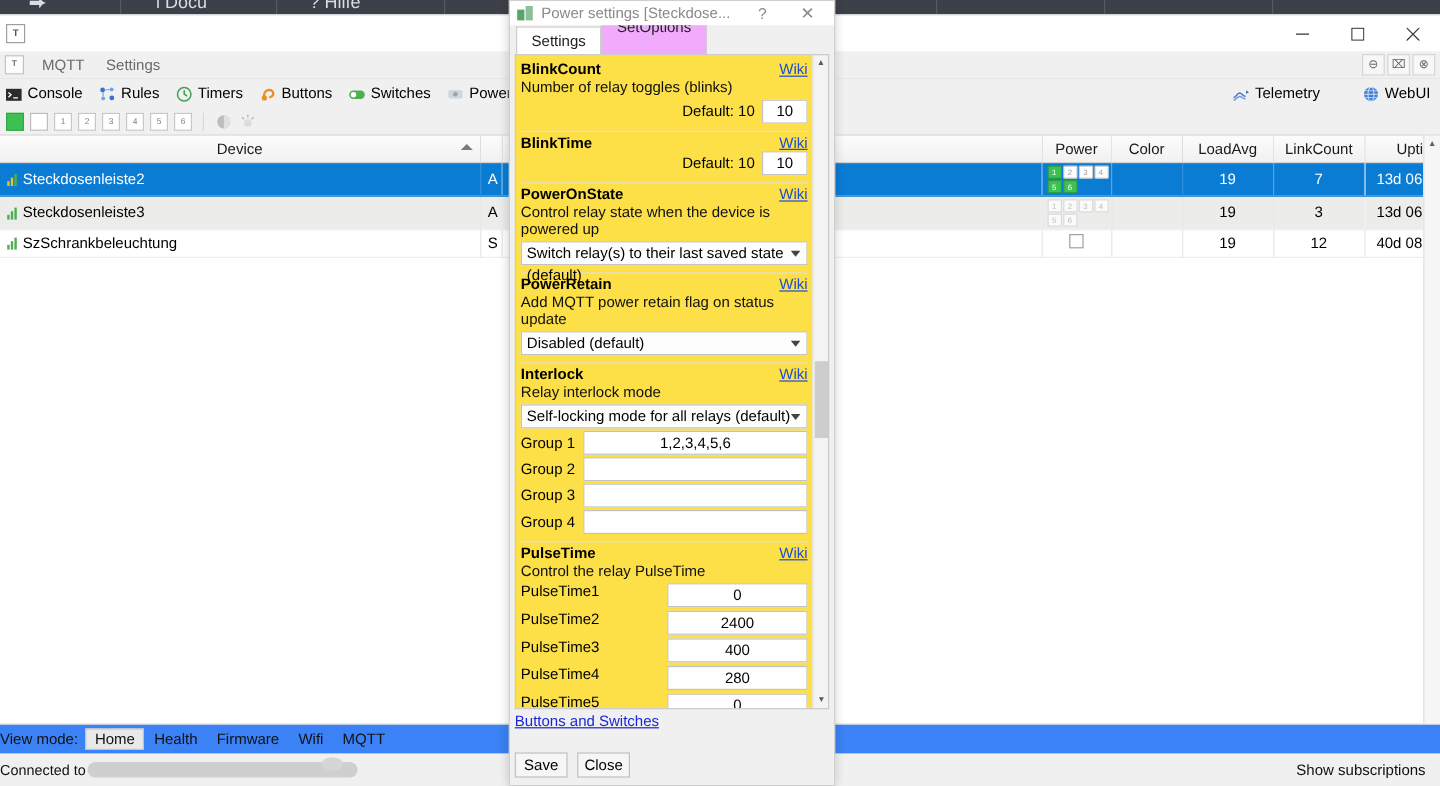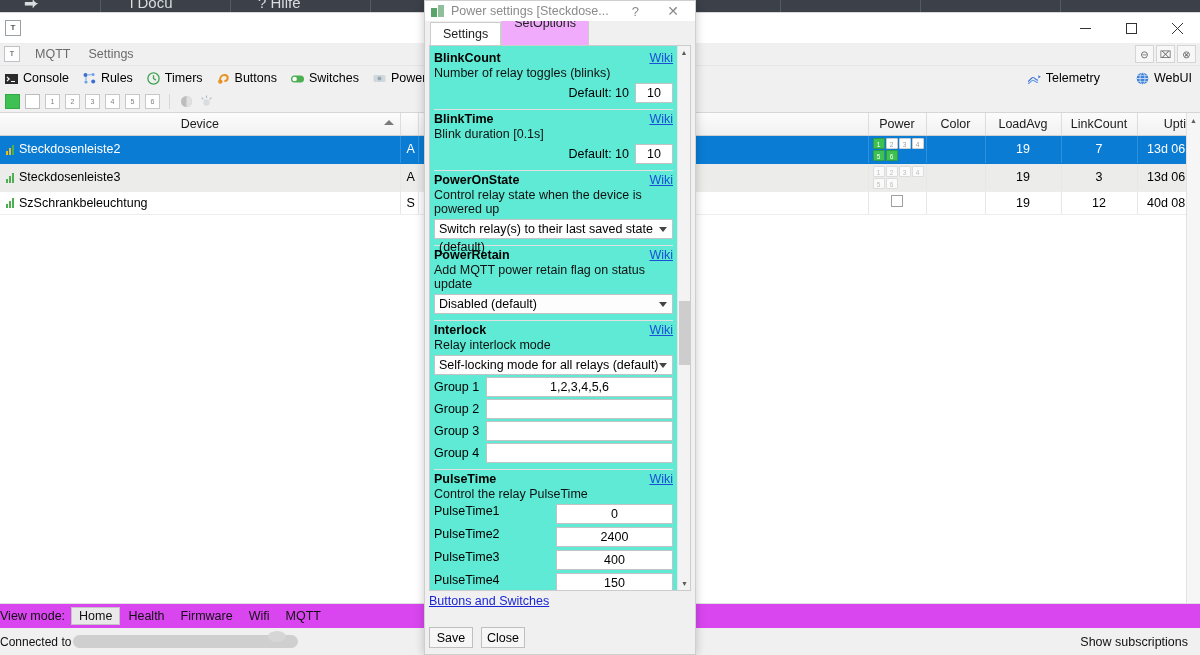--- a/index.html
+++ b/index.html
@@ -129,21 +129,21 @@
   .chip.on { background: #3ec152; border-color: #2f9e42; color: #fff; }
   .chip.dim { background: #fafafa; border-color: #dcdcdc; color: #bdbdbd; }
   .cb { width: 12px; height: 12px; border: 1px solid #a0a0a0; background: #fff;
         display: inline-block; }
   .vscroll { position: absolute; right: 0; top: 0; width: 14px; height: 100%;
              background: #f6f6f6; border-left: 1px solid #e2e2e2; }
   .vscroll .up, .vscroll .dn { height: 14px; display: flex; align-items: center;
                                justify-content: center; font-size: 7px; color: #606060; }
 
   
-  .viewbar { height: 25px; background: #d946ef; display: flex; align-items: center;
+  .viewbar { height: 25px; background: #3b82f6; display: flex; align-items: center;
              padding-left: 0px; flex: 0 0 25px; border-top: 1px solid #e0e0e0; }
   .viewbar .lbl { font-size: 12.5px; margin-right: 6px; color: #111; }
   .vb-btn { padding: 2px 8px; font-size: 12.5px; color: #111; }
   .vb-btn.active { border: 1px solid #c4c4c4; background: #e9e9e9; padding: 1px 7px; }
   .statusbar { height: 27px; background: #f0f0f0; display: flex; align-items: center;
                position: relative; flex: 0 0 27px; }
   .statusbar .st-txt { font-size: 12px; color: #111; }
   .redact { height: 13px; background: #cfcfcf; border-radius: 7px; }
   .redact2 { position: absolute; height: 11px; background: #d6d6d6; border-radius: 6px; }
   .st-right { position: absolute; right: 12px; font-size: 12.5px; color: #111; }
@@ -164,21 +164,21 @@
   .dlg-title .t { font-size: 12.5px; color: #8a8a8a; }
   .dlg-title .help { position: absolute; right: 56px; color: #8a8a8a; font-size: 13px; }
   .dlg-title .xc { position: absolute; right: 0; width: 44px; height: 20px;
                    display: flex; align-items: center; justify-content: center;
                    color: #8a8a8a; font-size: 14px; }
   .dlg-tabs { height: 24px; display: flex; align-items: flex-end; padding-left: 5px;
               background: #f0f0f0; flex: 0 0 24px; }
   .dtab { height: 34px; line-height: 22px; padding: 0 12px; font-size: 12.5px;
           border: 1px solid #ccc; border-bottom: none; background: #f0abfc; color: #222; }
   .dtab.active { background: #fff; height: 23px; line-height: 23px; }
-  .dlg-body { flex: 1 1 auto; background: #5eead4; border: 1px solid #ccc;
+  .dlg-body { flex: 1 1 auto; background: #fde047; border: 1px solid #ccc;
               margin: 0 4px; position: relative; overflow: hidden; }
   .dlg-scroll { position: absolute; left: 0; top: 0; right: 13px; bottom: 0;
                 padding: 3px 4px 0 4px; }
   .dsb { position: absolute; right: 0; top: 0; width: 13px; height: 100%;
          background: #f3f3f3; border-left: 1px solid #e4e4e4; }
   .dsb .a { height: 13px; display: flex; align-items: center; justify-content: center;
             font-size: 7px; color: #5a5a5a; }
   .dsb .th { position: absolute; left: 1px; width: 11px; background: #cdcdcd; }
 
   .sec { border-bottom: 1px solid #e0e0e0; padding: 2px 0 4px 0; }
@@ -536,21 +536,20 @@
             <span class="dtext">Default: 10</span>
             <span class="inp small">10</span>
           </div>
         </div>
 
         <div class="sec">
           <div class="sec-hd">
             <span class="nm">BlinkTime</span>
             <span class="wiki">Wiki</span>
           </div>
-          <div class="sec-desc">Blink duration [0.1s]</div>
           <div class="def-row">
             <span class="dtext">Default: 10</span>
             <span class="inp small">10</span>
           </div>
         </div>
 
         <div class="sec">
           <div class="sec-hd">
             <span class="nm">PowerOnState</span>
             <span class="wiki">Wiki</span>
@@ -615,21 +614,21 @@
           <div class="pt-row">
             <span class="pl">PulseTime2</span>
             <span class="inp">2400</span>
           </div>
           <div class="pt-row">
             <span class="pl">PulseTime3</span>
             <span class="inp">400</span>
           </div>
           <div class="pt-row">
             <span class="pl">PulseTime4</span>
-            <span class="inp">150</span>
+            <span class="inp">280</span>
           </div>
           <div class="pt-row">
             <span class="pl">PulseTime5</span>
             <span class="inp">0</span>
           </div>
 
         </div>
 
       </div>
       <div class="dsb">

